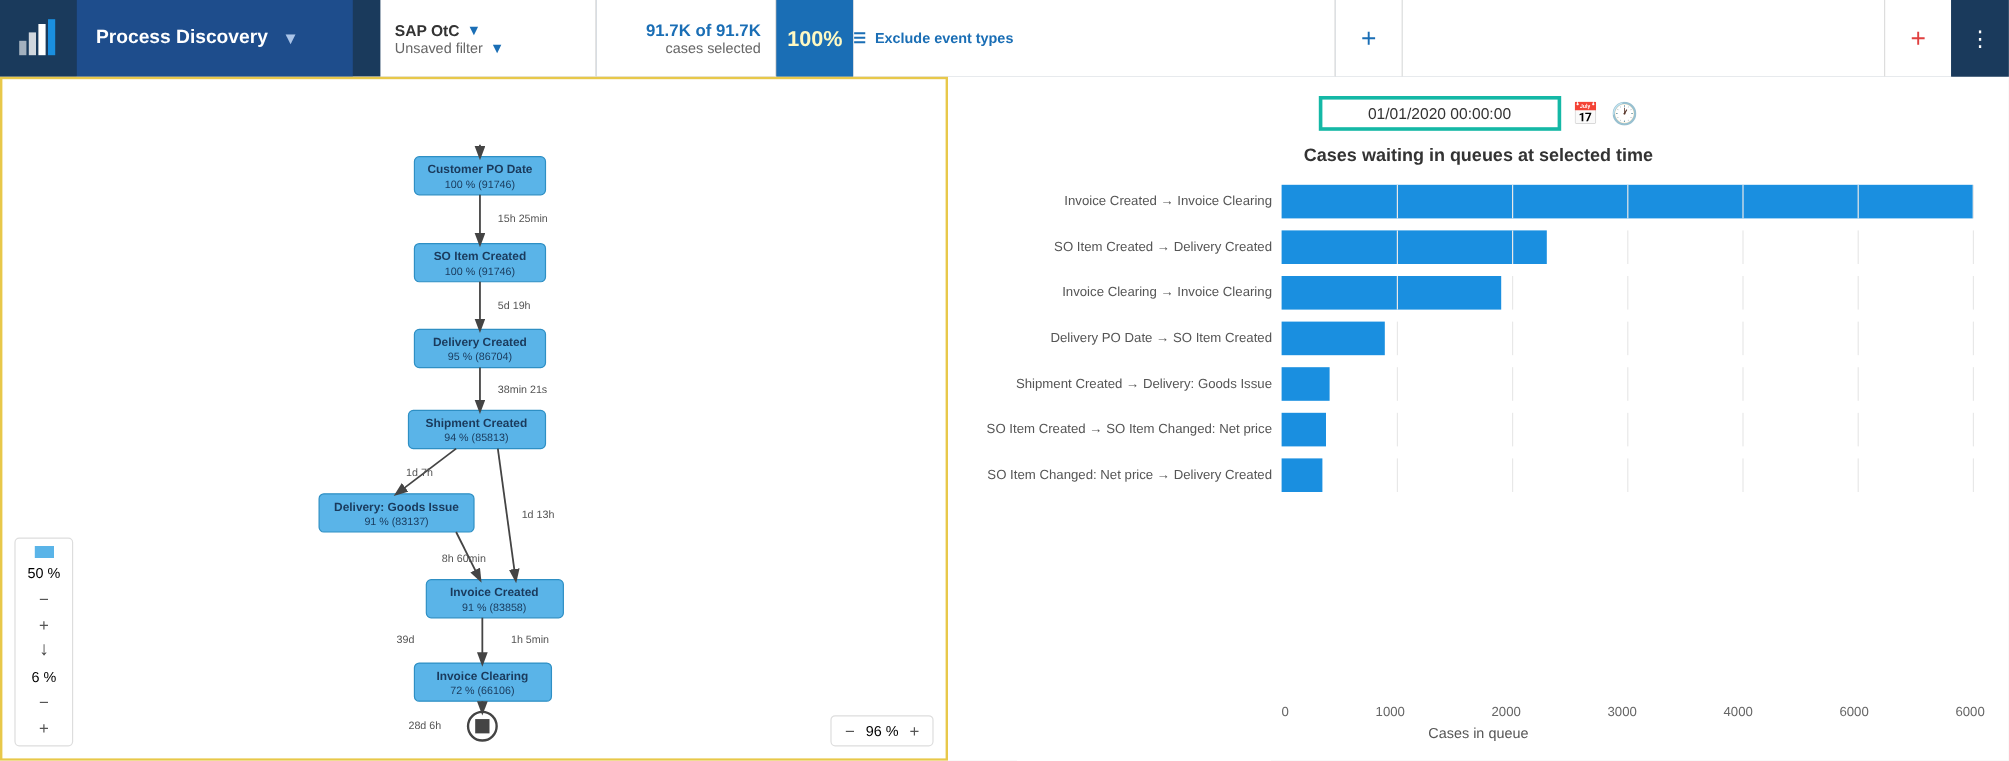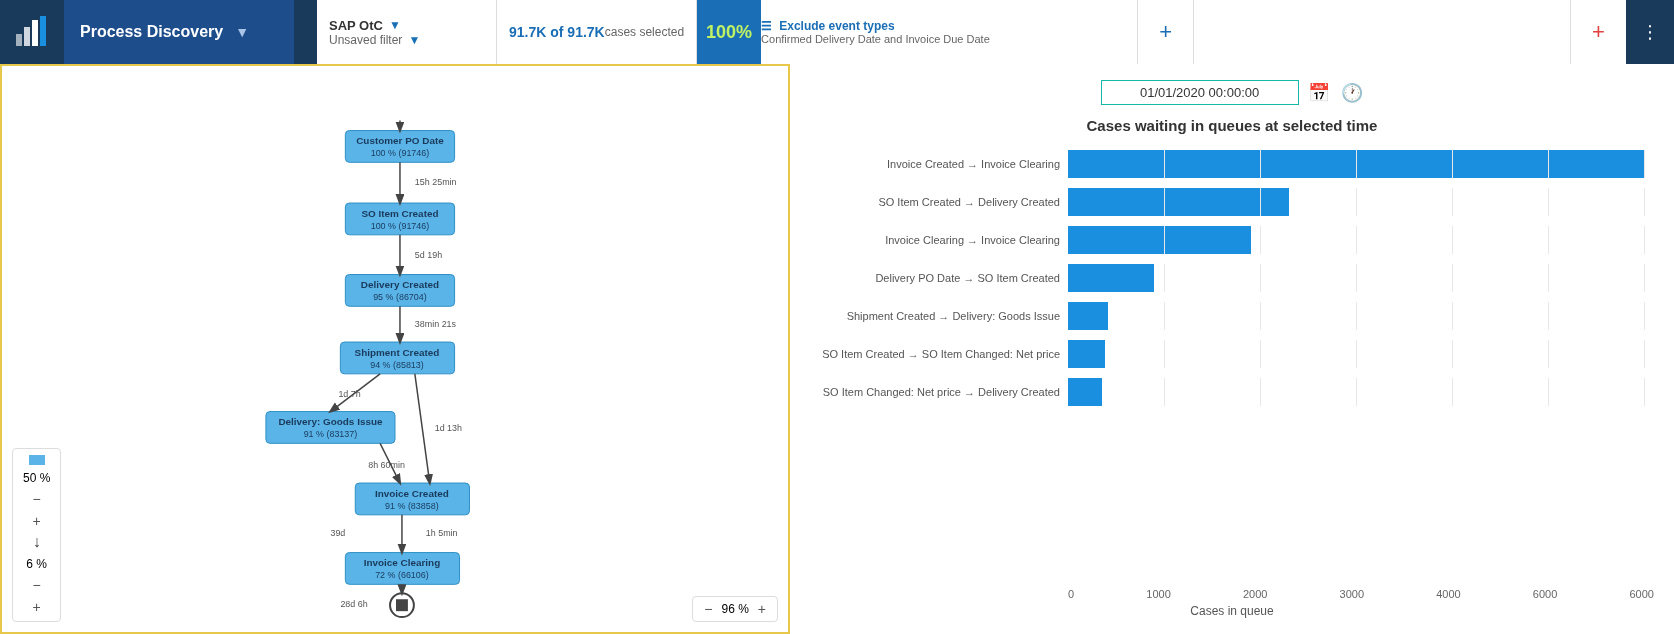--- a/index.html
+++ b/index.html
@@ -64,37 +64,37 @@
       align-items: center;
       gap: 6px;
       color: #666;
       font-size: 12px;
     }
 
     .header-cases-section {
       background: white;
       height: 64px;
       display: flex;
-      flex-direction: row;
-      justify-content: center;
-      align-items: center;
+      flex-direction: column;
+      justify-content: center;
+      align-items: flex-end;
       padding: 0 12px;
       border-right: 1px solid #ddd;
       min-width: 150px;
     }
     .cases-number {
       color: #1a6eb5;
       font-size: 14px;
       font-weight: bold;
     }
     .cases-label { color: #666; font-size: 12px; }
 
     .header-percent {
       background: #1a6eb5;
-      color: #bef264;
+      color: #fef9c3;
       font-size: 18px;
       font-weight: bold;
       width: 64px;
       height: 64px;
       display: flex;
       align-items: center;
       justify-content: center;
       flex-shrink: 0;
     }
 
@@ -223,21 +223,21 @@
     }
 
     .date-section {
       display: flex;
       align-items: center;
       gap: 10px;
       margin-bottom: 12px;
       justify-content: center;
     }
     .date-input {
-      border: 1px solid #14b8a6;
+      border: 3px solid #14b8a6;
       padding: 4px 10px;
       font-size: 13px;
       color: #333;
       min-width: 180px;
       text-align: center;
     }
     .date-icon { color: #1a6eb5; font-size: 18px; cursor: pointer; }
 
     .chart-title {
       text-align: center;
@@ -336,21 +336,20 @@
   <div class="header-cases-section">
     <span class="cases-number">91.7K of 91.7K</span>
     <span class="cases-label">cases selected</span>
   </div>
   <div class="header-percent">100%</div>
   <div class="header-filter-exclude">
     <div class="exclude-top">
       <span class="exclude-top-icon">☰</span>
       <span>Exclude event types</span>
     </div>
-    <div class="exclude-bottom">Confirmed Delivery Date and Invoice Due Date</div>
   </div>
   <div class="header-add-btn">+</div>
   <div class="header-spacer"></div>
   <div class="header-add-btn-right">+</div>
   <div class="header-menu-btn">⋮</div>
 </div>
 
 <div class="main-content">
 
   <div class="left-panel">

